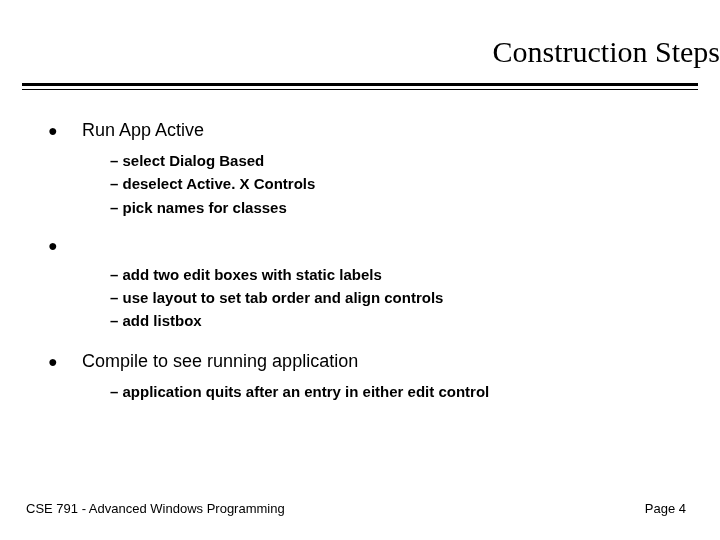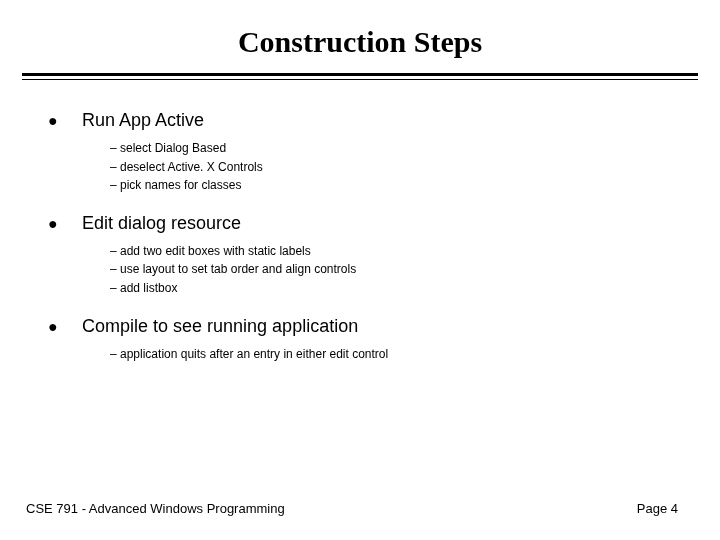--- a/index.html
+++ b/index.html
@@ -13,24 +13,24 @@
     overflow: hidden;
   }
   .slide {
     width: 720px;
     height: 540px;
     position: relative;
     box-sizing: border-box;
   }
   .title {
     font-family: "Times New Roman", Times, serif;
-    font-weight: bold;
+    font-weight: normal;
     font-size: 30px;
-    text-align: center;
-    padding-top: 25px;
+    text-align: right;
+    padding-top: 35px;
     padding-bottom: 14px;
   }
   .rule-group {
     padding: 0 22px;
   }
   .hr-thick {
     border: none;
     border-top: 3px solid #000;
     margin: 0;
   }
@@ -55,32 +55,32 @@
   .bullet-glyph {
     font-family: "Times New Roman", Times, serif;
     width: 34px;
     flex: 0 0 34px;
     font-size: 16px;
   }
   .sub-list {
     padding-left: 62px;
   }
   .sub-item {
-    font-size: 12px;
-    font-weight: normal;
+    font-size: 15px;
+    font-weight: bold;
     line-height: 1.55;
   }
   .sub-item::before {
     content: "–  ";
   }
   .footer {
     position: absolute;
     bottom: 24px;
     left: 0;
-    right: 16px;
+    right: 8px;
     padding: 0 26px;
     font-size: 13px;
     display: flex;
     justify-content: space-between;
   }
 </style>
 </head>
 <body>
 
 <div class="slide">
@@ -99,21 +99,20 @@
       <span>Run App Active</span>
     </div>
     <div class="sub-list">
       <div class="sub-item">select Dialog Based</div>
       <div class="sub-item">deselect Active. X Controls</div>
       <div class="sub-item">pick names for classes</div>
     </div>
 
     <div class="top-item">
       <span class="bullet-glyph">●</span>
-      <span>Edit dialog resource</span>
     </div>
     <div class="sub-list">
       <div class="sub-item">add two edit boxes with static labels</div>
       <div class="sub-item">use layout to set tab order and align controls</div>
       <div class="sub-item">add listbox</div>
     </div>
 
     <div class="top-item">
       <span class="bullet-glyph">●</span>
       <span>Compile to see running application</span>

